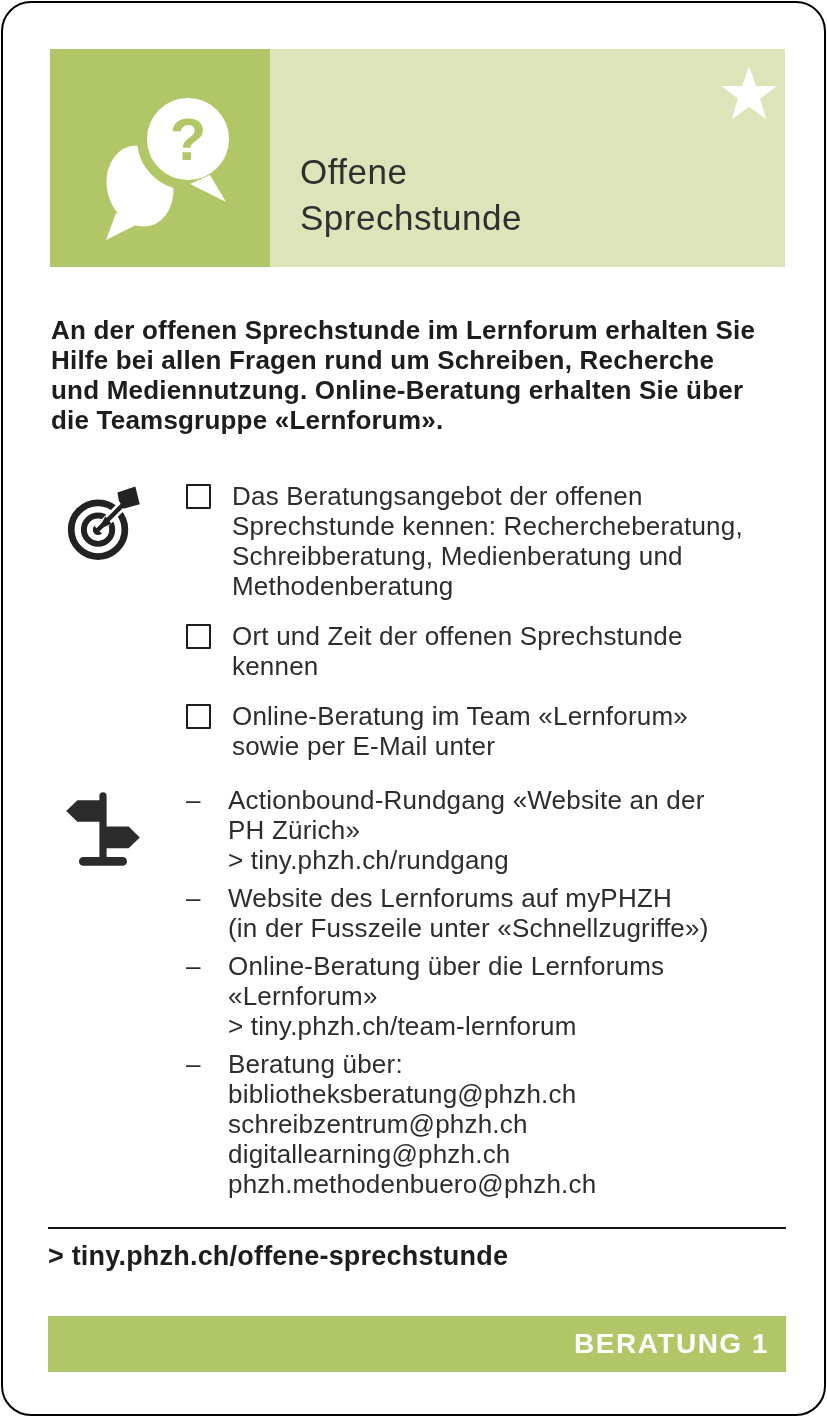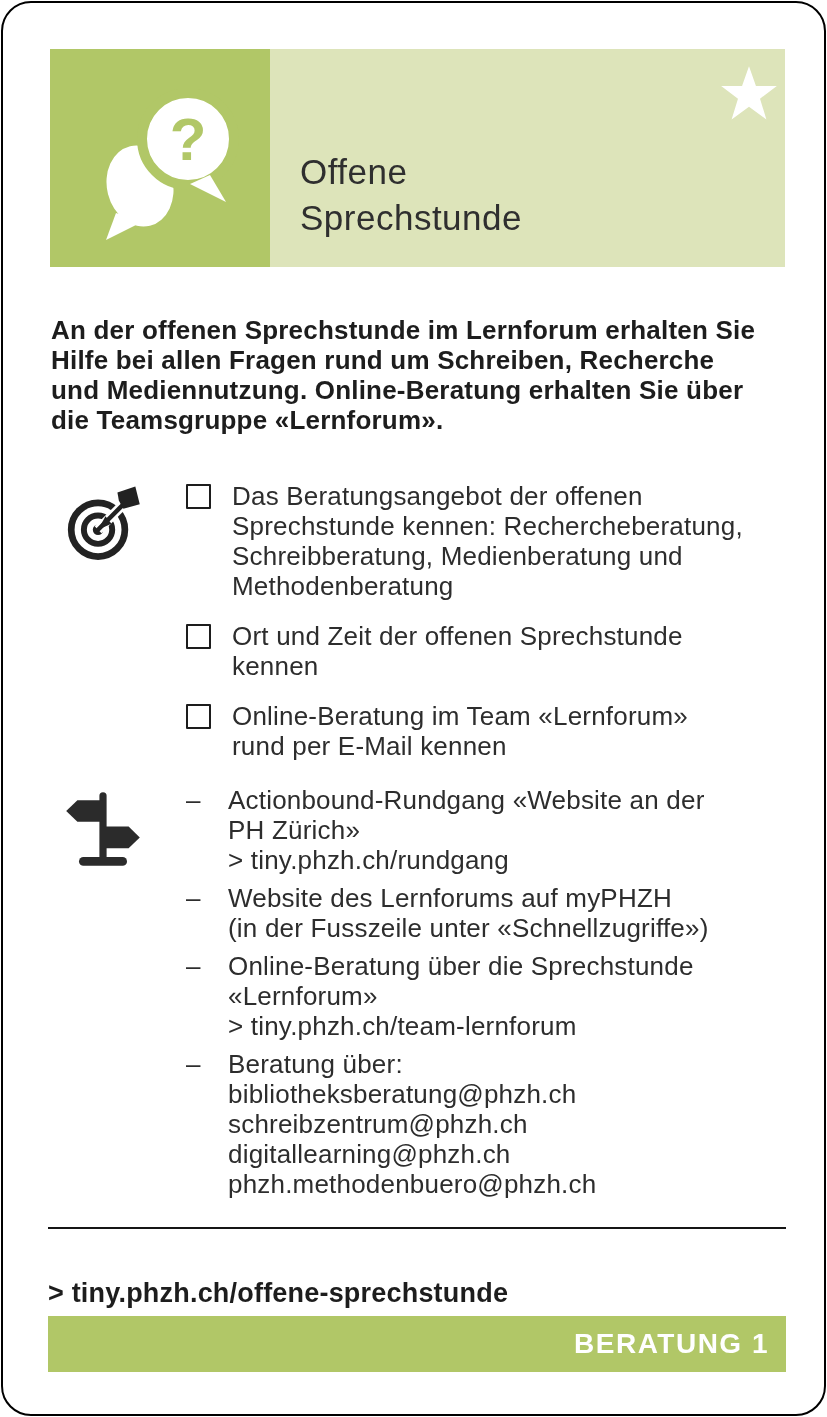--- a/index.html
+++ b/index.html
@@ -45,21 +45,21 @@
   }
   .dash{
     width:42px;flex:none;font-size:26px;line-height:30px;color:#2d2d2d;font-weight:500;
   }
   .row-lines{font-size:26px;line-height:30px;color:#2d2d2d;letter-spacing:0.2px;}
   .row-lines .line{white-space:nowrap;}
   
   .divider{position:absolute;left:45px;top:1224px;width:738px;border-top:2px solid #151515;}
   .footer-link{
     position:absolute;left:45px;top:1238px;
-    font-size:27px;font-weight:700;color:#1d1d1d;letter-spacing:0.2px;margin-top:37px;
+    font-size:27px;font-weight:700;color:#1d1d1d;letter-spacing:0.2px;
   }
   .footer-bar{
     position:absolute;left:45px;top:1313px;width:738px;height:56px;
     display:flex;align-items:center;justify-content:flex-end;
     padding-right:17px;box-sizing:border-box;
     color:#fff;font-size:28px;font-weight:700;letter-spacing:1.5px;
   }
 </style>
 </head>
 <body>
@@ -118,21 +118,21 @@
         <span class="checkbox"></span>
         <div class="row-lines">
           <div class="line">Ort und Zeit der offenen Sprechstunde</div>
           <div class="line">kennen</div>
         </div>
       </div>
       <div class="row">
         <span class="checkbox"></span>
         <div class="row-lines">
           <div class="line">Online-Beratung im Team «Lernforum»</div>
-          <div class="line">rund per E-Mail kennen</div>
+          <div class="line">sowie per E-Mail unter</div>
         </div>
       </div>
     </div>
   </div>
 
   <div class="section resources">
     <div class="icon-col">
       <svg class="signpost-svg" width="80" height="80" viewBox="0 0 100 100">
         <g fill="#2b2b2b">
           <rect x="45.5" y="4" width="9" height="86" rx="4.5"></rect>
@@ -154,21 +154,21 @@
       <div class="row">
         <span class="dash">–</span>
         <div class="row-lines">
           <div class="line">Website des Lernforums auf myPHZH</div>
           <div class="line">(in der Fusszeile unter «Schnellzugriffe»)</div>
         </div>
       </div>
       <div class="row">
         <span class="dash">–</span>
         <div class="row-lines">
-          <div class="line">Online-Beratung über die Sprechstunde</div>
+          <div class="line">Online-Beratung über die Lernforums</div>
           <div class="line">«Lernforum»</div>
           <div class="line">&gt; tiny.phzh.ch/team-lernforum</div>
         </div>
       </div>
       <div class="row">
         <span class="dash">–</span>
         <div class="row-lines">
           <div class="line">Beratung über:</div>
           <div class="line">bibliotheksberatung@phzh.ch</div>
           <div class="line">schreibzentrum@phzh.ch</div>

